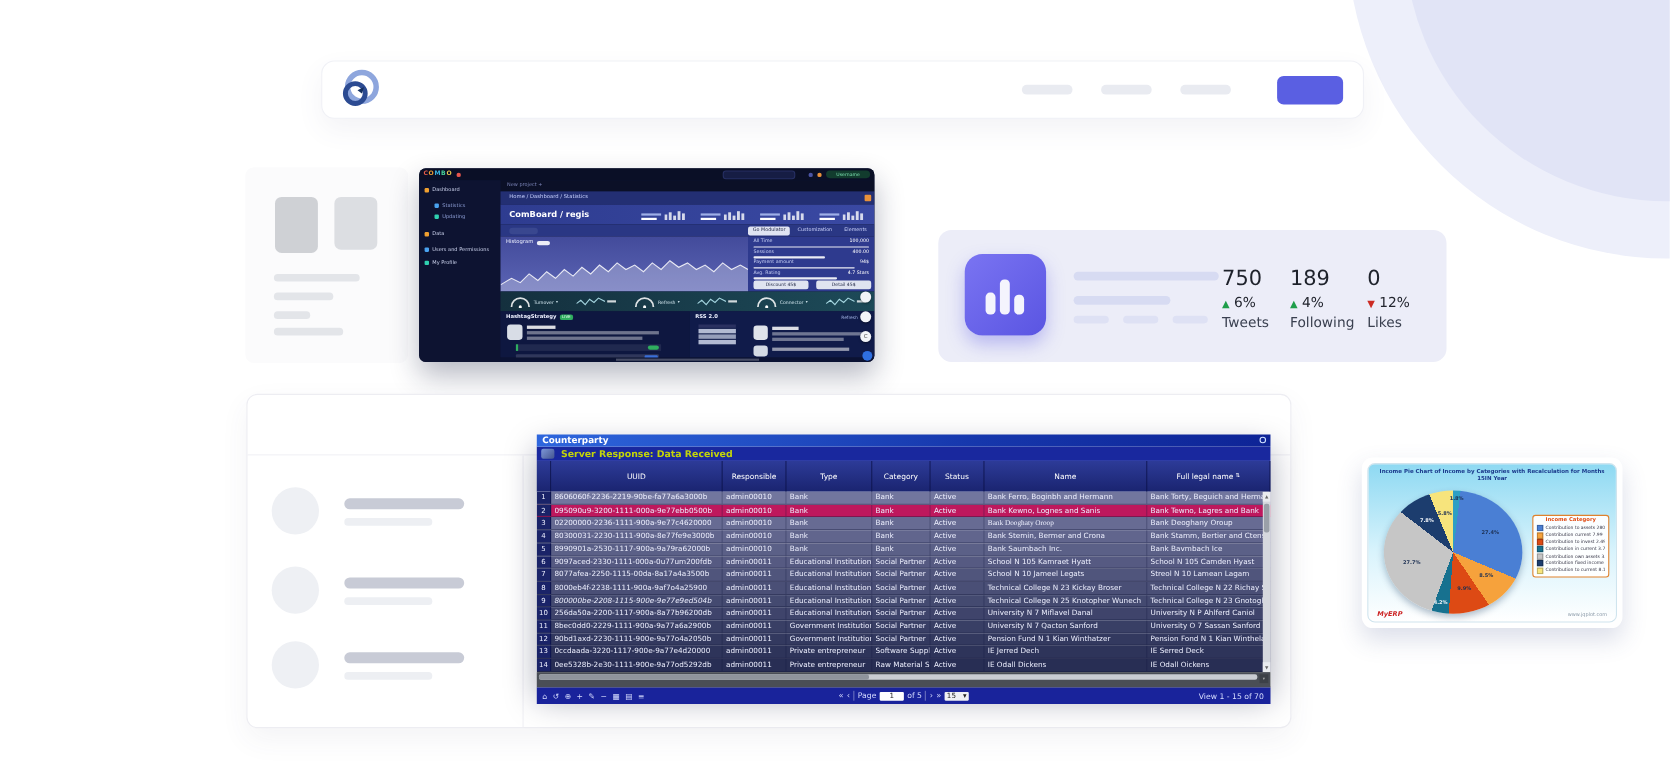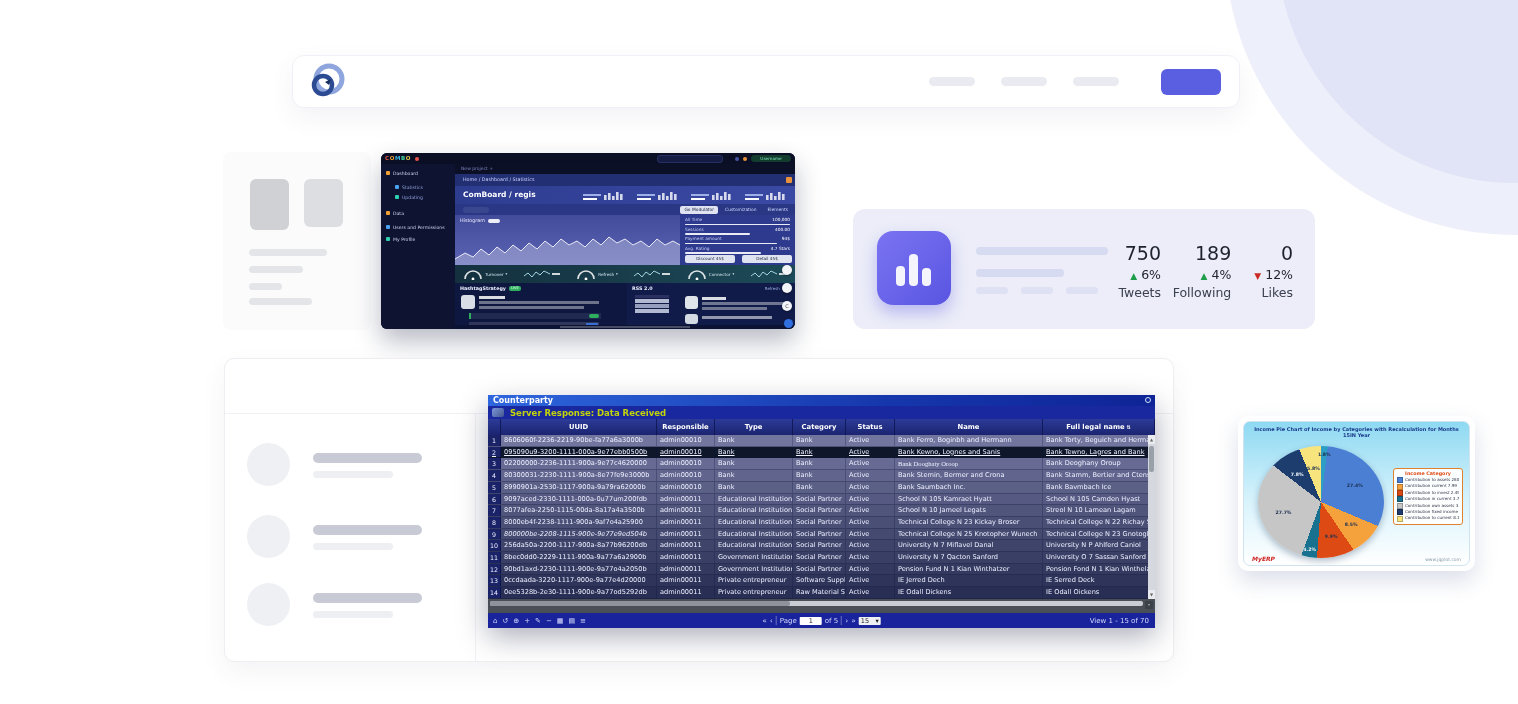--- a/index.html
+++ b/index.html
@@ -26,21 +26,21 @@
   .sk-line{position:absolute;left:26px;height:7px;border-radius:4px;background:#e3e5e9}
 
   
   .stats{position:absolute;left:853px;top:209px;width:462px;height:120px;border-radius:12px;background:#ecedf8}
   .stats-tile{position:absolute;left:24px;top:22px;width:74px;height:74px;border-radius:16px;
               background:linear-gradient(135deg,#7a74f2,#5a55e2);box-shadow:0 8px 16px rgba(90,85,226,.35)}
   .tile-bar{position:absolute;bottom:19px;width:9px;border-radius:4px;background:#f4f4fd}
   .skl{position:absolute;border-radius:4px;background:#d7dbf2}
   .skl2{position:absolute;border-radius:4px;background:#dee1f4}
   .metrics{position:absolute;left:258px;top:34px;width:182px;display:flex;justify-content:space-between}
-  .metric{text-align:right;min-width:50px}
+  .metric{text-align:left;min-width:50px}
   .m-val{font-size:19px;color:#1e222b;line-height:1.1}
   .m-delta{font-size:12.5px;color:#22252e;margin-top:3px}
   .arr-up{color:#1e9e4a;font-size:9px}
   .arr-down{color:#cc2b24;font-size:9px}
   .m-label{font-size:12.5px;color:#3a4050;margin-top:3px}
 
   
   .thumb{position:absolute;left:381px;top:153px;width:414px;height:176px;border-radius:6px;overflow:hidden;
          background:#0e1435;box-shadow:0 12px 26px rgba(20,25,60,.30);cursor:pointer}
   .t-top{position:absolute;left:0;top:0;right:0;height:11px;background:#0a0f26;display:flex;align-items:center}
@@ -86,21 +86,21 @@
   .bc-avatar{position:absolute;left:22px;width:43px;height:43px;border-radius:50%;background:#eef0f4}
   .bc-line1{position:absolute;left:88px;width:109px;height:10px;border-radius:5px;background:#c8cbd6}
   .bc-line2{position:absolute;left:88px;width:80px;height:7px;border-radius:4px;background:#edeff3}
 
   
   .grid{position:absolute;left:488px;top:395px;width:667px;height:229px;box-shadow:0 12px 28px rgba(10,15,50,.35);font-family:"DejaVu Sans",sans-serif}
   .g-title{height:11px;background:linear-gradient(90deg,#2e66dd,#1637ac 60%,#0e2496);color:#fff;font-size:8px;font-weight:bold;line-height:11px;padding-left:5px;position:relative}
   .g-gear{position:absolute;right:4px;top:2px;width:6px;height:6px;border:1.3px solid #cfe0ff;border-radius:50%;box-sizing:border-box}
   .g-status{height:13px;background:#19289e;display:flex;align-items:center;font-size:8.5px;font-weight:bold;color:#c3d40a}
   .g-statusic{width:12px;height:9px;background:linear-gradient(135deg,#7d97d8,#44558f);border-radius:2px;margin:0 6px 0 4px}
-  .g-head{height:16px;background:linear-gradient(#2d3b98,#1a2470);display:flex;color:#fff;font-size:6.8px;font-weight:bold}
+  .g-head{height:28px;background:linear-gradient(#2d3b98,#1a2470);display:flex;color:#fff;font-size:6.8px;font-weight:normal}
   .g-hc{display:flex;align-items:center;justify-content:center;border-right:1px solid rgba(10,16,70,.7);box-sizing:border-box;height:100%;overflow:hidden;white-space:nowrap;flex:none}
   .g-body{height:164px;position:relative;overflow:hidden}
   .g-row{display:flex;height:11.714px;color:#eef0ff;font-size:6.6px;line-height:11.7px;cursor:pointer}
   .g-c{padding-left:3px;overflow:hidden;white-space:nowrap;border-right:1px solid rgba(15,20,60,.28);box-sizing:border-box;flex:none}
   .g-num{background:#1a2368;text-align:center;padding:0;font-size:6.3px;border-right:1px solid rgba(10,16,70,.7)}
   .g-vscroll{position:absolute;right:0;top:0;width:7px;height:164px;background:#d5d8de}
   .g-varrow{position:absolute;left:0;width:7px;height:9px;background:#e9ebef;color:#666;font-size:4px;text-align:center;line-height:9px}
   .g-vthumb{position:absolute;top:11px;left:1px;width:5px;height:26px;background:#9aa0a8;border-radius:2px}
   .g-hscroll{height:14px;background:#4a4e56;position:relative}
   .g-htrack{position:absolute;left:2px;right:12px;top:2px;height:5px;background:#c9ccd2;border-radius:2px}
@@ -457,21 +457,21 @@
       <div class="g-row" style="background: rgb(114, 118, 158); border-bottom: 1px solid rgba(15, 20, 55, 0.35); box-sizing: border-box;">
           <div class="g-c g-num" style="width: 13px;">1</div>
           <div class="g-c" style="width: 156px;">8606060f-2236-2219-90be-fa77a6a3000b</div>
           <div class="g-c" style="width: 58px;">admin00010</div>
           <div class="g-c" style="width: 78px;">Bank</div>
           <div class="g-c" style="width: 53px;">Bank</div>
           <div class="g-c" style="width: 49px;">Active</div>
           <div class="g-c" style="width: 148px;">Bank Ferro, Boginbh and Hermann</div>
           <div class="g-c" style="width: 112px;">Bank Torty, Beguich and Hermann</div>
         </div>
-        <div class="g-row" style="background: #0f172a; border-bottom: 1px solid rgba(15, 20, 55, 0.35); box-sizing: border-box; text-decoration: underline;">
+        <div class="g-row" style="background: #be185d; border-bottom: 1px solid rgba(15, 20, 55, 0.35); box-sizing: border-box;">
           <div class="g-c g-num" style="width: 13px;">2</div>
           <div class="g-c" style="width: 156px;">095090u9-3200-1111-000a-9e77ebb0500b</div>
           <div class="g-c" style="width: 58px;">admin00010</div>
           <div class="g-c" style="width: 78px;">Bank</div>
           <div class="g-c" style="width: 53px;">Bank</div>
           <div class="g-c" style="width: 49px;">Active</div>
           <div class="g-c" style="width: 148px;">Bank Kewno, Lognes and Sanis</div>
           <div class="g-c" style="width: 112px;">Bank Tewno, Lagres and Bank</div>
         </div>
         <div class="g-row" style="background: rgb(103, 107, 147); border-bottom: 1px solid rgba(15, 20, 55, 0.35); box-sizing: border-box;">

